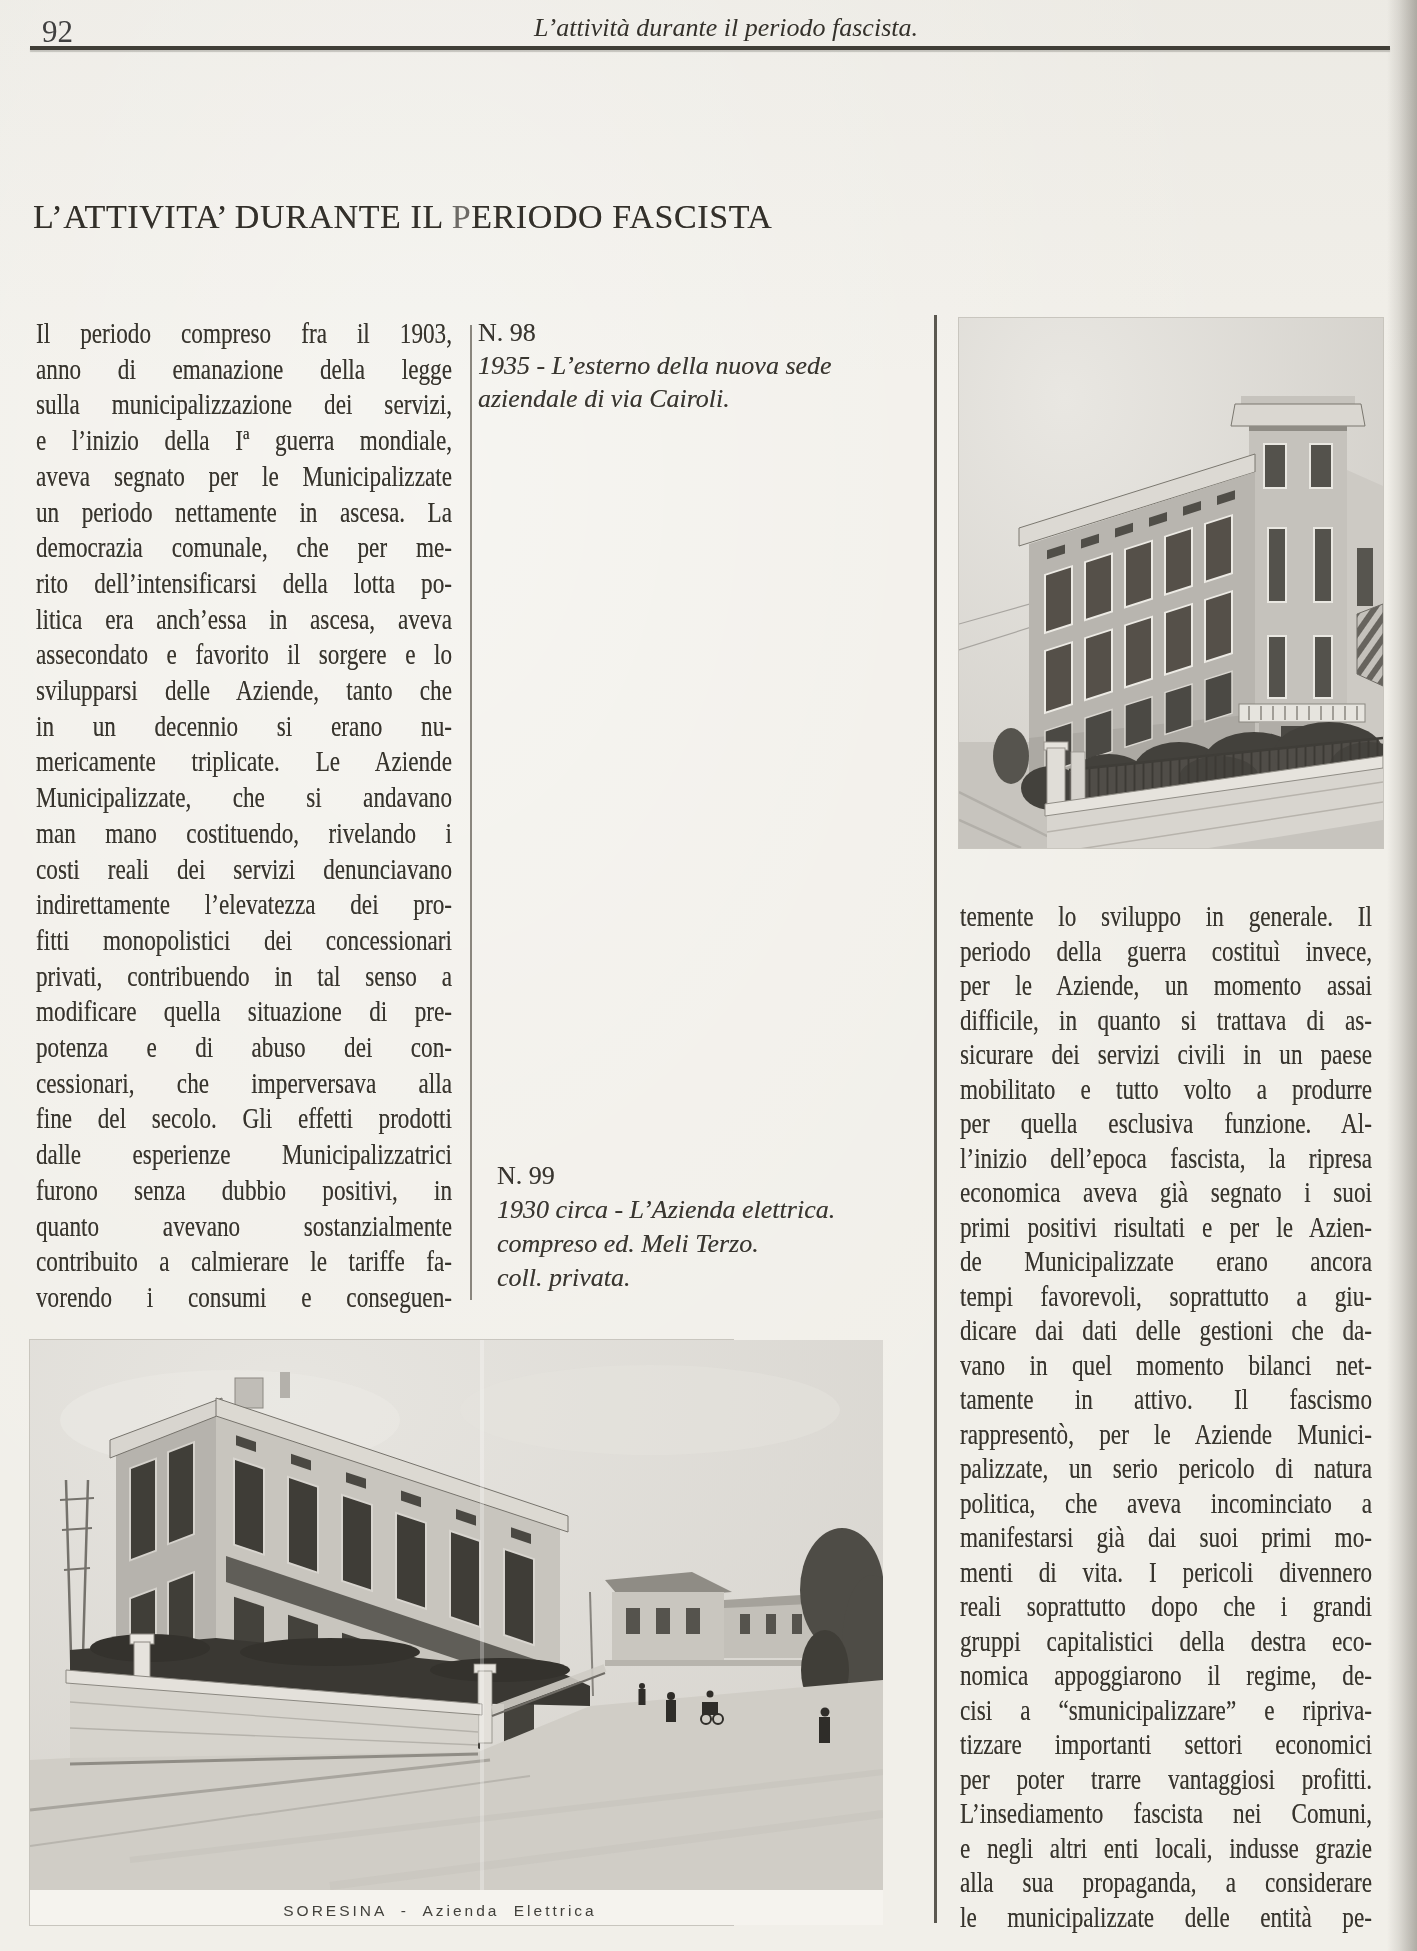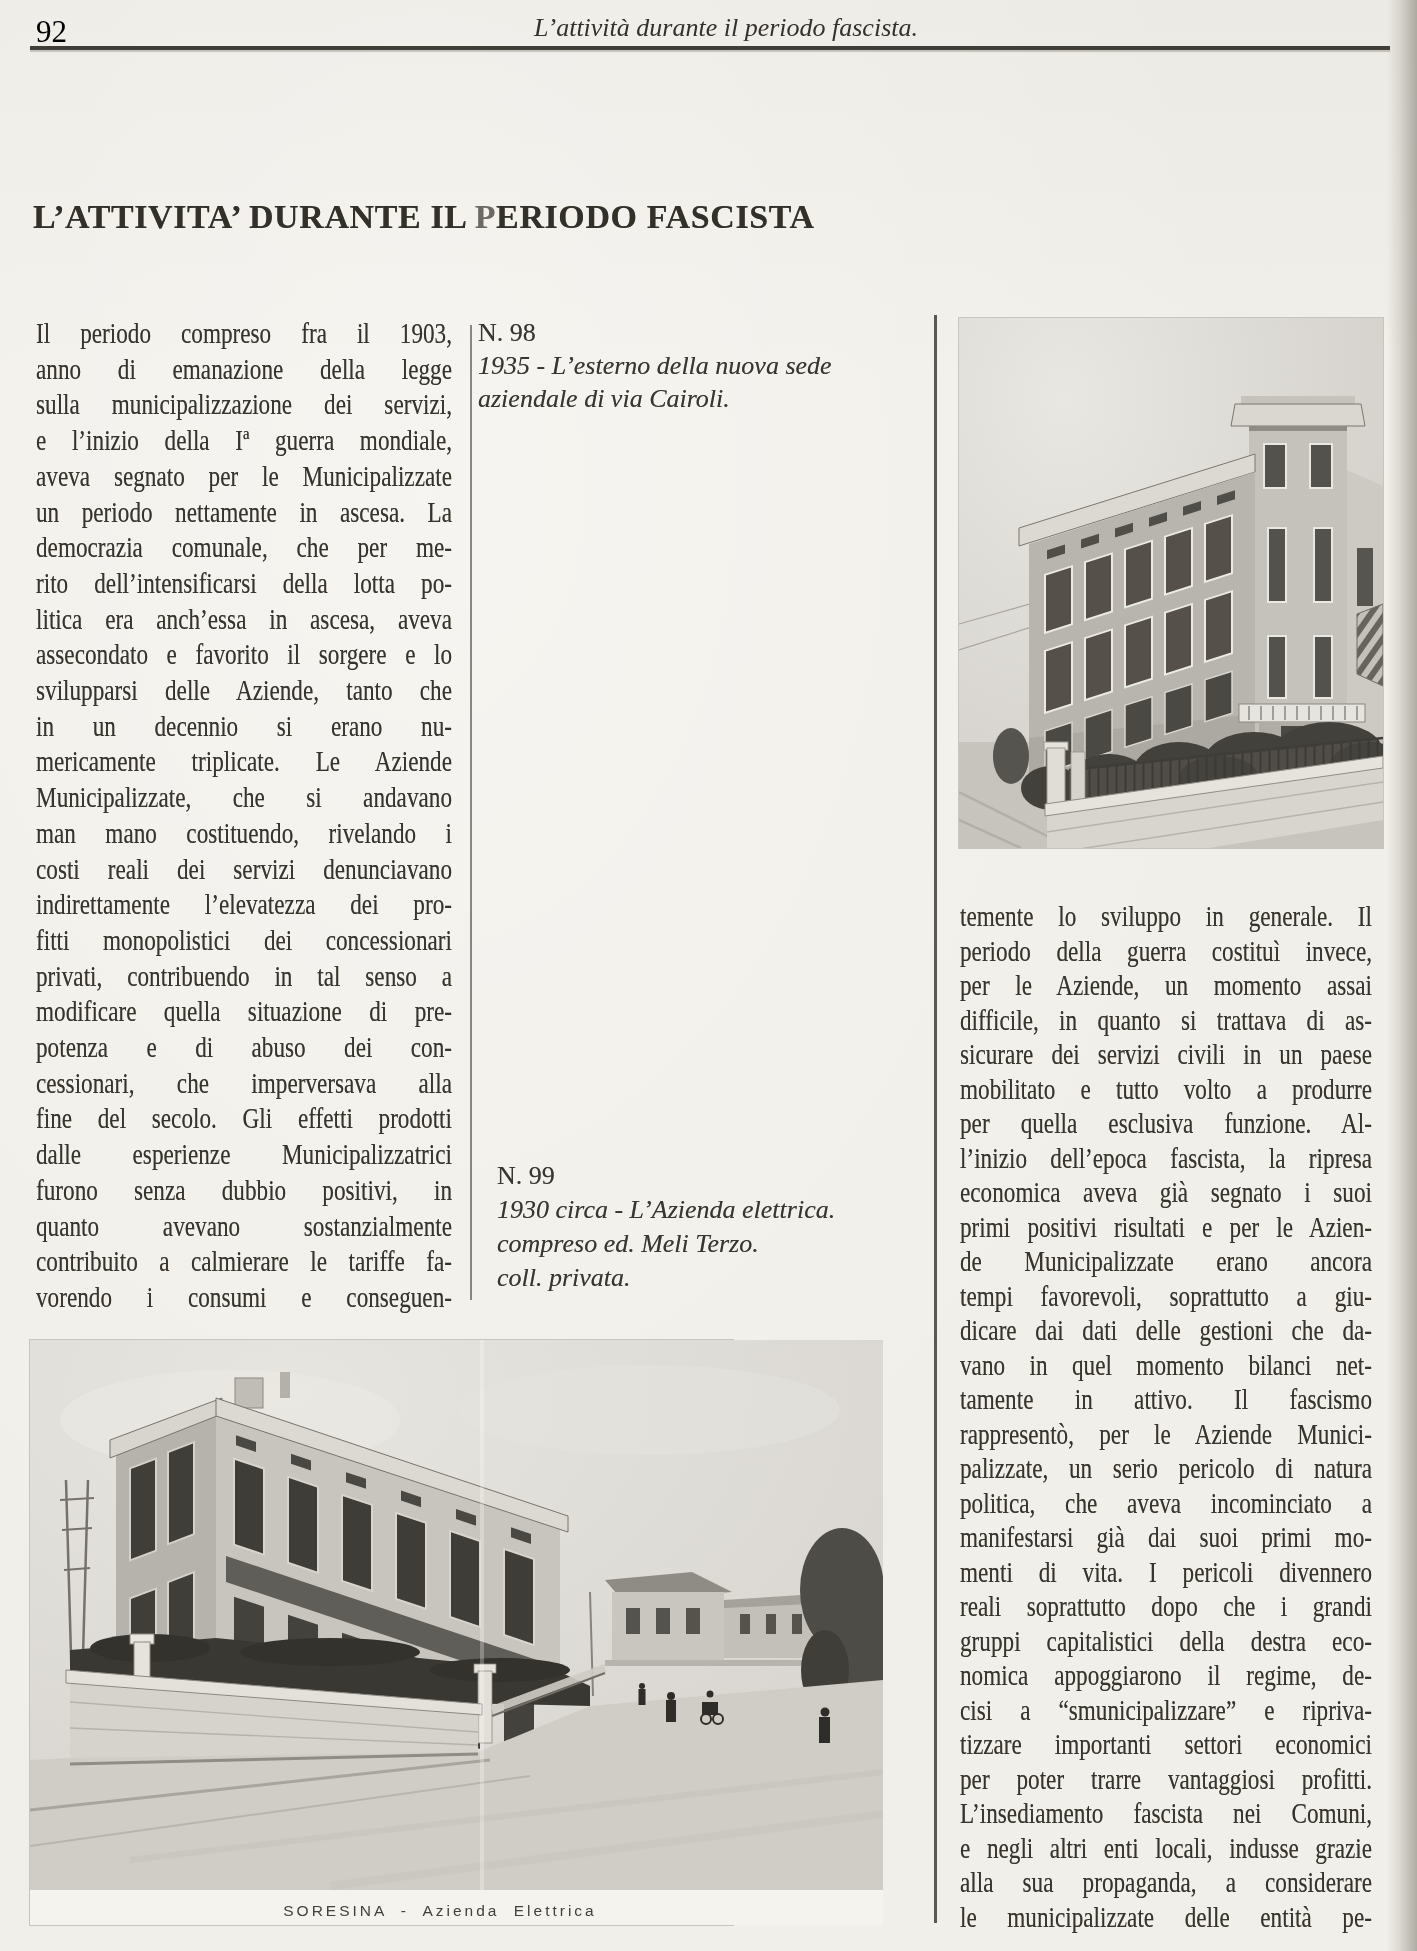--- a/index.html
+++ b/index.html
@@ -12,27 +12,27 @@
     color:#35322b;
   }
   .page::before{
     content:"";position:absolute;inset:0;
     background:
       radial-gradient(ellipse at 30% 25%, rgba(255,255,255,0.35), rgba(255,255,255,0) 60%),
       linear-gradient(180deg, rgba(120,115,105,0.04), rgba(120,115,105,0.0) 20%);
     pointer-events:none;
   }
   
-  .page-number{position:absolute;left:36px;top:14px;font-size:31px;color:#000000;text-align:right;}
+  .page-number{position:absolute;left:42px;top:14px;font-size:31px;color:#404040;text-align:right;}
   .running-header{position:absolute;left:0;right:0;top:13px;text-align:center;font-style:italic;font-size:26px;color:#34312b;margin-left:35px;}
   .header-rule{position:absolute;left:30px;top:46px;width:1360px;height:3.5px;background:#403e37;box-shadow:0 2px 1px rgba(64,62,55,0.25);}
   
   .article-title{
     position:absolute;left:33px;top:198px;margin:0;
-    font-size:34px;font-weight:700;letter-spacing:0.6px;color:#33302a;
+    font-size:34px;font-weight:400;letter-spacing:0.6px;color:#33302a;
     text-shadow:0 0 0.6px rgba(51,48,42,0.55);
     white-space:nowrap;
   }
   .article-title .faded{color:rgba(51,48,42,0.32);}
   
   .text-col{
     position:absolute;transform-origin:0 0;transform:scaleX(0.8);
     font-size:29px;color:#37342d;
     text-shadow:0 0 0.7px rgba(55,52,45,0.5);
   }

